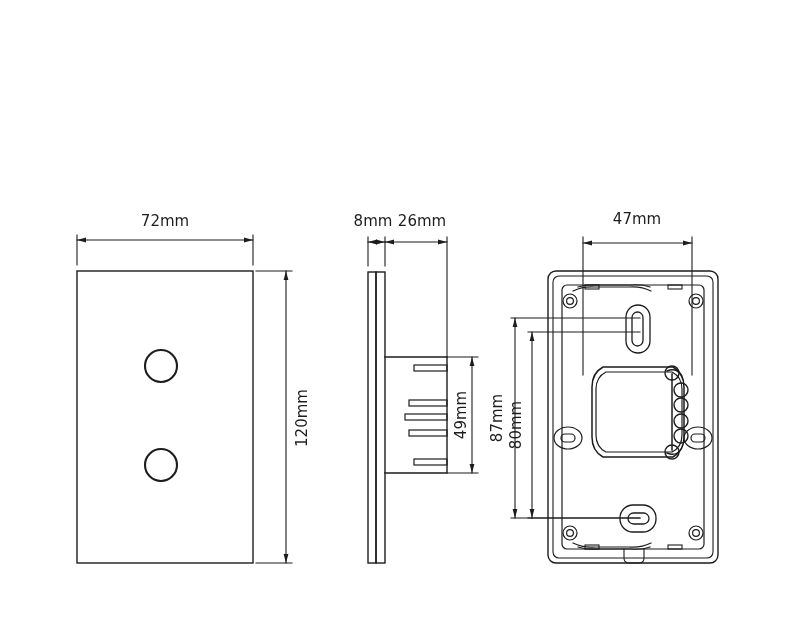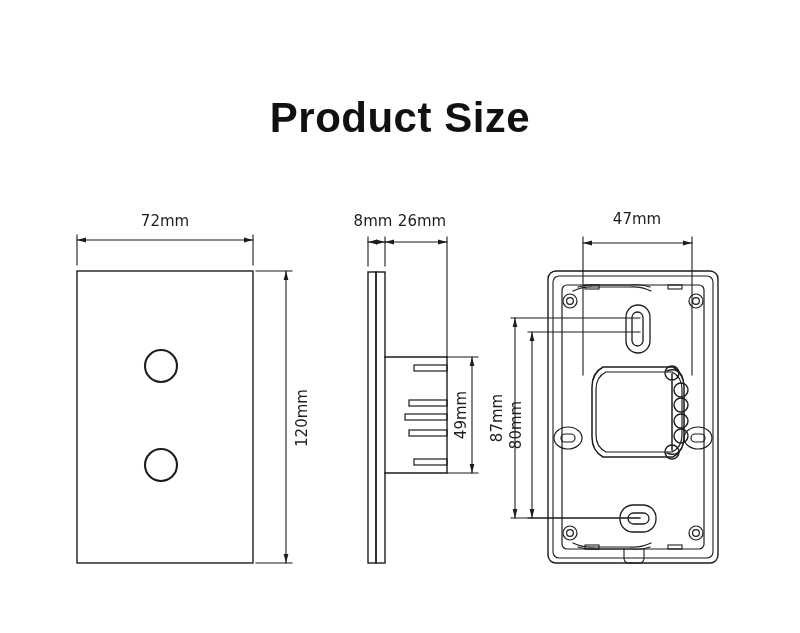--- a/index.html
+++ b/index.html
@@ -50,21 +50,20 @@
   }
   svg text {
     font-family: "DejaVu Sans", "Liberation Sans", sans-serif;
   }
 </style>
 </head>
 <body>
 
 <div id="page">
 
-  <div id="title">Product Size</div>
 
   <svg id="drawing" viewBox="0 0 800 633" width="800" height="633">
 
     <defs>
       <marker id="arrL" markerWidth="10" markerHeight="8" refX="9" refY="4" orient="auto" markerUnits="userSpaceOnUse">
         <path d="M9,4 L0,1.6 L0,6.4 Z" fill="#1d1d1d"></path>
       </marker>
       <marker id="arrR" markerWidth="10" markerHeight="8" refX="1" refY="4" orient="auto" markerUnits="userSpaceOnUse">
         <path d="M1,4 L10,1.6 L10,6.4 Z" fill="#1d1d1d"></path>
       </marker>

